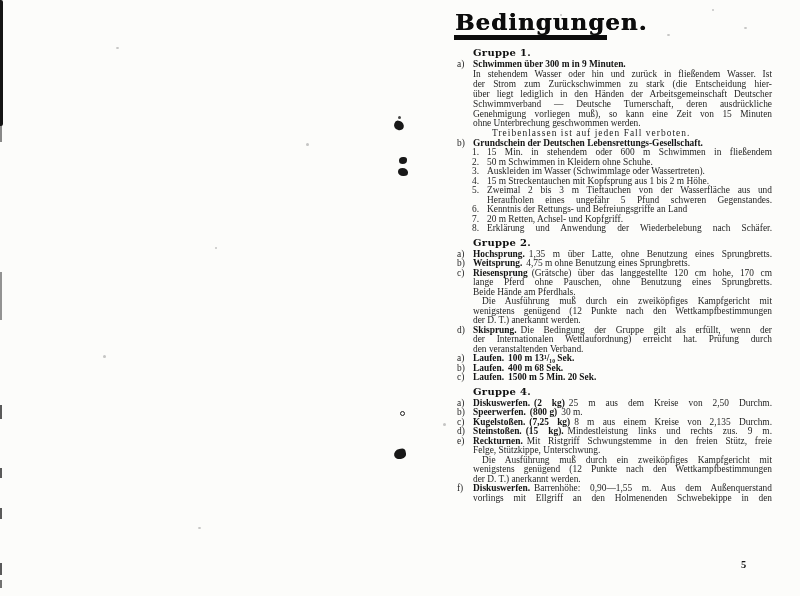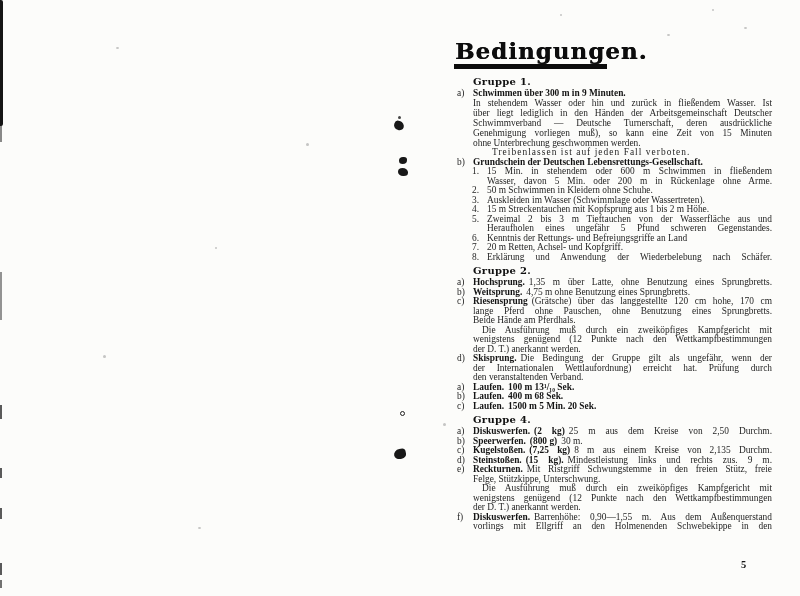--- a/index.html
+++ b/index.html
@@ -4,21 +4,21 @@
 <style>
   * { margin:0; padding:0; box-sizing:border-box; }
   html,body { width:800px; height:596px; }
   body {
     position:relative; overflow:hidden;
     background:#fcfcfa;
     font-family:"Liberation Serif","DejaVu Serif",serif;
     color:#1f1f1f;
   }
   
-  .right-page { position:absolute; left:440px; top:0; width:332px; padding-top:39px; }
+  .right-page { position:absolute; left:440px; top:10px; width:332px; }
   .title {
     font-family:"DejaVu Serif","Liberation Serif",serif;
     font-size:23px; line-height:23px; font-weight:bold;
     letter-spacing:1px; margin-left:15px; color:#0d0d0d;
     text-shadow:0.4px 0 0 #0d0d0d;
   }
   .rule { width:153px; height:5px; background:#0c0c0c; margin:2px 0 0 14px; }
   .h2 {
     font-family:"DejaVu Serif","Liberation Serif",serif;
     font-size:10px; line-height:13px; font-weight:bold;
@@ -77,49 +77,49 @@
 
 <div class="right-page">
 
   <div class="title">Bedingungen.</div>
   <div class="rule"></div>
 
   <div class="h2 first">Gruppe 1.</div>
   <div class="g1a">
     <div class="bl row"><span class="lbl">a)</span><span class="b">Schwimmen über 300 m in 9 Minuten.</span></div>
     <div class="bl j">In stehendem Wasser oder hin und zurück in fließendem Wasser. Ist</div>
+    <div class="bl j">der Strom zum Zurückschwimmen zu stark (die Entscheidung hier-</div>
     <div class="bl j">über liegt lediglich in den Händen der Arbeitsgemeinschaft Deutscher</div>
     <div class="bl j">Schwimmverband — Deutsche Turnerschaft, deren ausdrückliche</div>
     <div class="bl j">Genehmigung vorliegen muß), so kann eine Zeit von 15 Minuten</div>
     <div class="bl">ohne Unterbrechung geschwommen werden.</div>
   </div>
   <div class="bl sp">Treibenlassen ist auf jeden Fall verboten.</div>
 
   <div class="bl row"><span class="lbl">b)</span><span class="b">Grundschein der Deutschen Lebensrettungs-Gesellschaft.</span></div>
   <div class="bl row nrow j"><span class="num">1.</span><span>15 Min. in stehendem oder 600 m Schwimmen in fließendem</span></div>
-  <div class="bl n2 j">Wasser, davon 5 Min. oder 200 m in Rückenlage ohne Arme.</div>
   <div class="bl row nrow"><span class="num">2.</span><span>50 m Schwimmen in Kleidern ohne Schuhe.</span></div>
   <div class="bl row nrow"><span class="num">3.</span><span>Auskleiden im Wasser (Schwimmlage oder Wassertreten).</span></div>
   <div class="bl row nrow"><span class="num">4.</span><span>15 m Streckentauchen mit Kopfsprung aus 1 bis 2 m Höhe.</span></div>
   <div class="bl row nrow j"><span class="num">5.</span><span>Zweimal 2 bis 3 m Tieftauchen von der Wasserfläche aus und</span></div>
   <div class="bl n2 j">Heraufholen eines ungefähr 5 Pfund schweren Gegenstandes.</div>
   <div class="bl row nrow"><span class="num">6.</span><span>Kenntnis der Rettungs- und Befreiungsgriffe an Land</span></div>
   <div class="bl row nrow"><span class="num">7.</span><span>20 m Retten, Achsel- und Kopfgriff.</span></div>
   <div class="bl row nrow j"><span class="num">8.</span><span>Erklärung und Anwendung der Wiederbelebung nach Schäfer.</span></div>
 
   <div class="h2">Gruppe 2.</div>
   <div class="bl row j"><span class="lbl">a)</span><span class="b"></span><span class="b">Hochsprung.</span><span class="gap">1,35 m über Latte, ohne Benutzung eines Sprungbretts.</span></div>
   <div class="bl row"><span class="lbl">b)</span><span class="b">Weitsprung.</span><span class="gap">4,75 m ohne Benutzung eines Sprungbretts.</span></div>
   <div class="bl row j"><span class="lbl">c)</span><span class="b">Riesensprung</span><span class="gap">(Grätsche) über das langgestellte 120 cm hohe, 170 cm</span></div>
   <div class="bl j">lange Pferd ohne Pauschen, ohne Benutzung eines Sprungbretts.</div>
   <div class="bl">Beide Hände am Pferdhals.</div>
   <div class="bl j ind">Die Ausführung muß durch ein zweiköpfiges Kampfgericht mit</div>
   <div class="bl j">wenigstens genügend (12 Punkte nach den Wettkampfbestimmungen</div>
   <div class="bl">der D. T.) anerkannt werden.</div>
-  <div class="bl row j"><span class="lbl">d)</span><span class="b">Skisprung.</span><span class="gap">Die Bedingung der Gruppe gilt als ungefähr, wenn der</span></div>
+  <div class="bl row j"><span class="lbl">d)</span><span class="b">Skisprung.</span><span class="gap">Die Bedingung der Gruppe gilt als erfüllt, wenn der</span></div>
   <div class="bl j">der Internationalen Wettlaufordnung) erreicht hat. Prüfung durch</div>
   <div class="bl">den veranstaltenden Verband.</div>
 
   <div class="bl row"><span class="lbl">a)</span><span class="b">Laufen.</span><span class="b gap">100 m 13¹/₁₀ Sek.</span></div>
   <div class="bl row"><span class="lbl">b)</span><span class="b">Laufen.</span><span class="b gap">400 m 68 Sek.</span></div>
   <div class="bl row"><span class="lbl">c)</span><span class="b">Laufen.</span><span class="b gap">1500 m 5 Min. 20 Sek.</span></div>
 
   <div class="h2">Gruppe 4.</div>
   <div class="bl row j"><span class="lbl">a)</span><span class="b">Diskuswerfen.</span><span class="b gap">(2 kg)</span><span class="gap">25 m aus dem Kreise von 2,50 Durchm.</span></div>
   <div class="bl row"><span class="lbl">b)</span><span class="b">Speerwerfen.</span><span class="b gap">(800 g)</span><span class="gap">30 m.</span></div>

